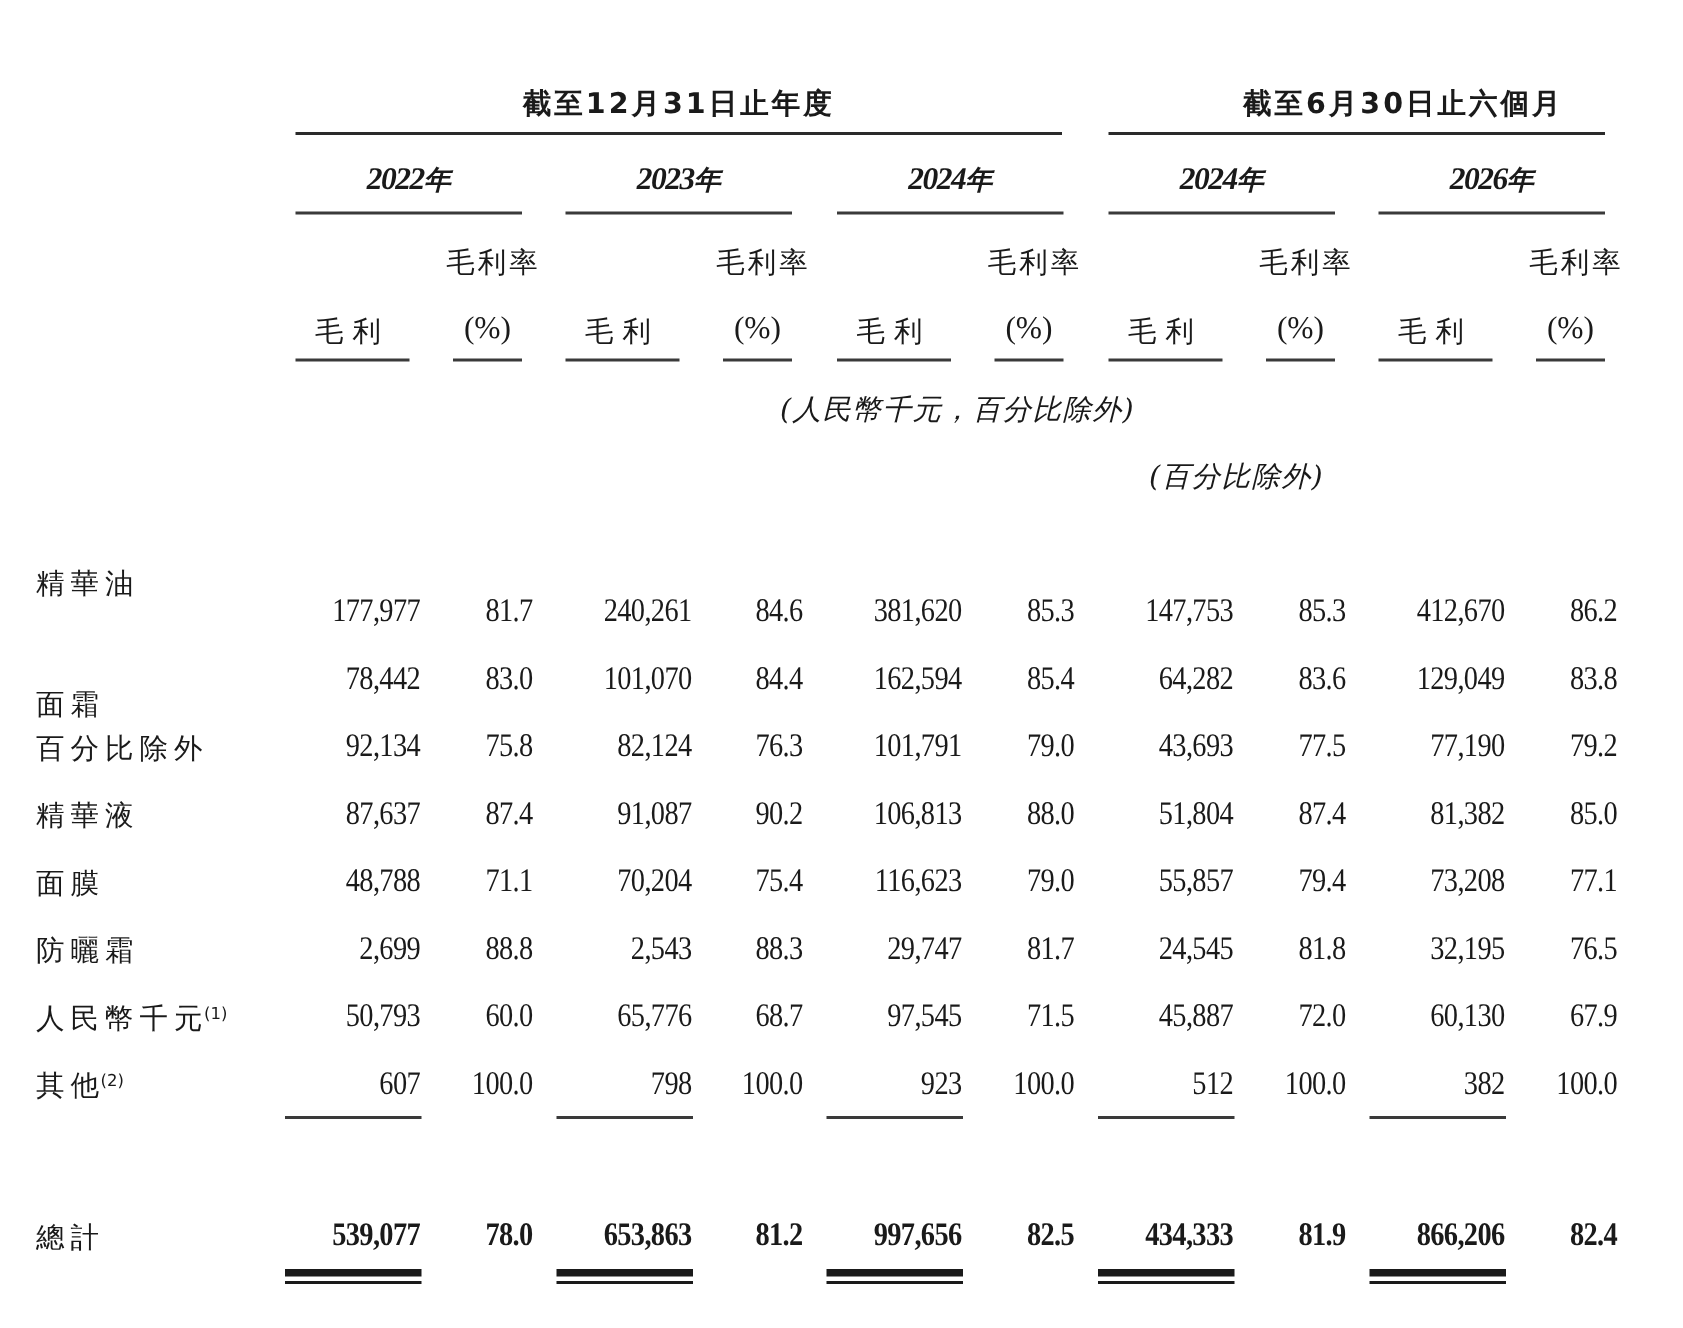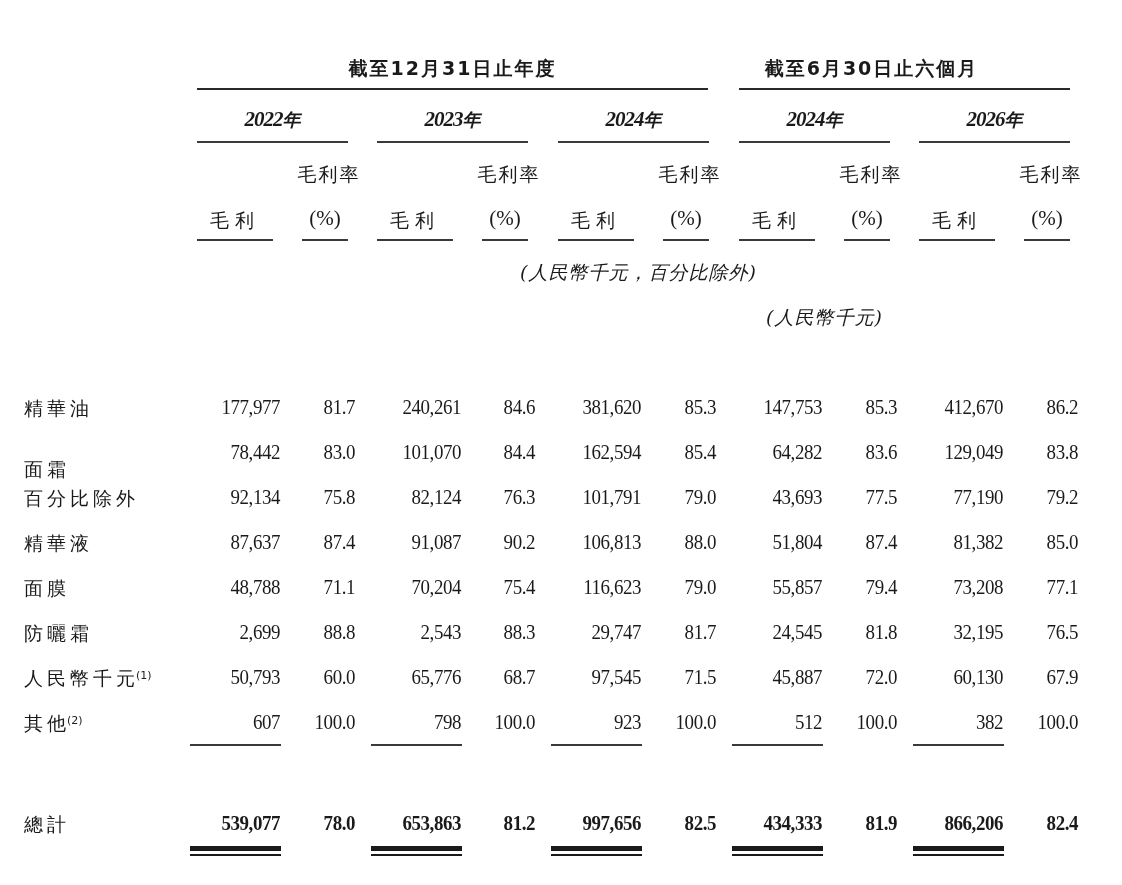--- a/index.html
+++ b/index.html
@@ -21,21 +21,21 @@
   .val { font-size:22px; text-align:right; letter-spacing:-0.5px; transform:scaleX(0.86); transform-origin:right center; }
   .total .val { font-weight:bold; }
   .dbl-thick { position:absolute; height:5px; background:#1a1a1a; }
   .dbl-thin { position:absolute; height:2px; background:#1a1a1a; }
 </style>
 </head>
 <body>
 
 <div class="abs hdr-group" style="left:197px; width:511px; top:56px;">截至12月31日止年度</div>
 <div class="rule" style="left:197px; width:511px; top:88px;"></div>
-<div class="abs hdr-group" style="left:706px; width:331px; top:56px;">截至6月30日止六個月</div>
+<div class="abs hdr-group" style="left:770px; width:331px; top:56px;">截至6月30日止六個月</div>
 <div class="rule" style="left:739px; width:331px; top:88px;"></div>
 
 <div id="years">
     <div class="abs hdr-year" style="left:197px; width:151px; top:107px;">
       <span class="num">2022</span><span class="cjk">年</span>
     </div>
     <div class="rule-thin" style="left:197px; width:151px; top:141px;"></div>
     <div class="abs sub" style="left:289px; width:80px; top:162px; letter-spacing:2px;">毛利率</div>
     <div class="abs sub" style="left:197px; width:76px; top:208px;">毛利</div>
     <div class="abs pct" style="left:302px; width:46px; top:206px;">(%)</div>
@@ -77,25 +77,25 @@
     </div>
     <div class="rule-thin" style="left:919px; width:151px; top:141px;"></div>
     <div class="abs sub" style="left:1011px; width:80px; top:162px; letter-spacing:2px;">毛利率</div>
     <div class="abs sub" style="left:919px; width:76px; top:208px;">毛利</div>
     <div class="abs pct" style="left:1024px; width:46px; top:206px;">(%)</div>
     <div class="rule-thin" style="left:919px; width:76px; top:239px;"></div>
     <div class="rule-thin" style="left:1024px; width:46px; top:239px;"></div>
   </div>
 
 <div class="abs note" style="left:520px; top:260px;">(人民幣千元，百分比除外)</div>
-<div class="abs note" style="left:766px; top:305px;">(人民幣千元)</div>
+<div class="abs note" style="left:766px; top:305px;">(百分比除外)</div>
 
 <div id="rows">
     <div>
-    <div class="abs label" style="top:396px;"><span>精華油</span></div>
+    <div class="abs label" style="top:376px;"><span>精華油</span></div>
       <div class="abs val" style="left:170px; width:110px; top:394px;">177,977</div>
       <div class="abs val" style="left:275px; width:80px; top:394px;">81.7</div>
       <div class="abs val" style="left:351px; width:110px; top:394px;">240,261</div>
       <div class="abs val" style="left:455px; width:80px; top:394px;">84.6</div>
       <div class="abs val" style="left:531px; width:110px; top:394px;">381,620</div>
       <div class="abs val" style="left:636px; width:80px; top:394px;">85.3</div>
       <div class="abs val" style="left:712px; width:110px; top:394px;">147,753</div>
       <div class="abs val" style="left:817px; width:80px; top:394px;">85.3</div>
       <div class="abs val" style="left:893px; width:110px; top:394px;">412,670</div>
       <div class="abs val" style="left:998px; width:80px; top:394px;">86.2</div>

